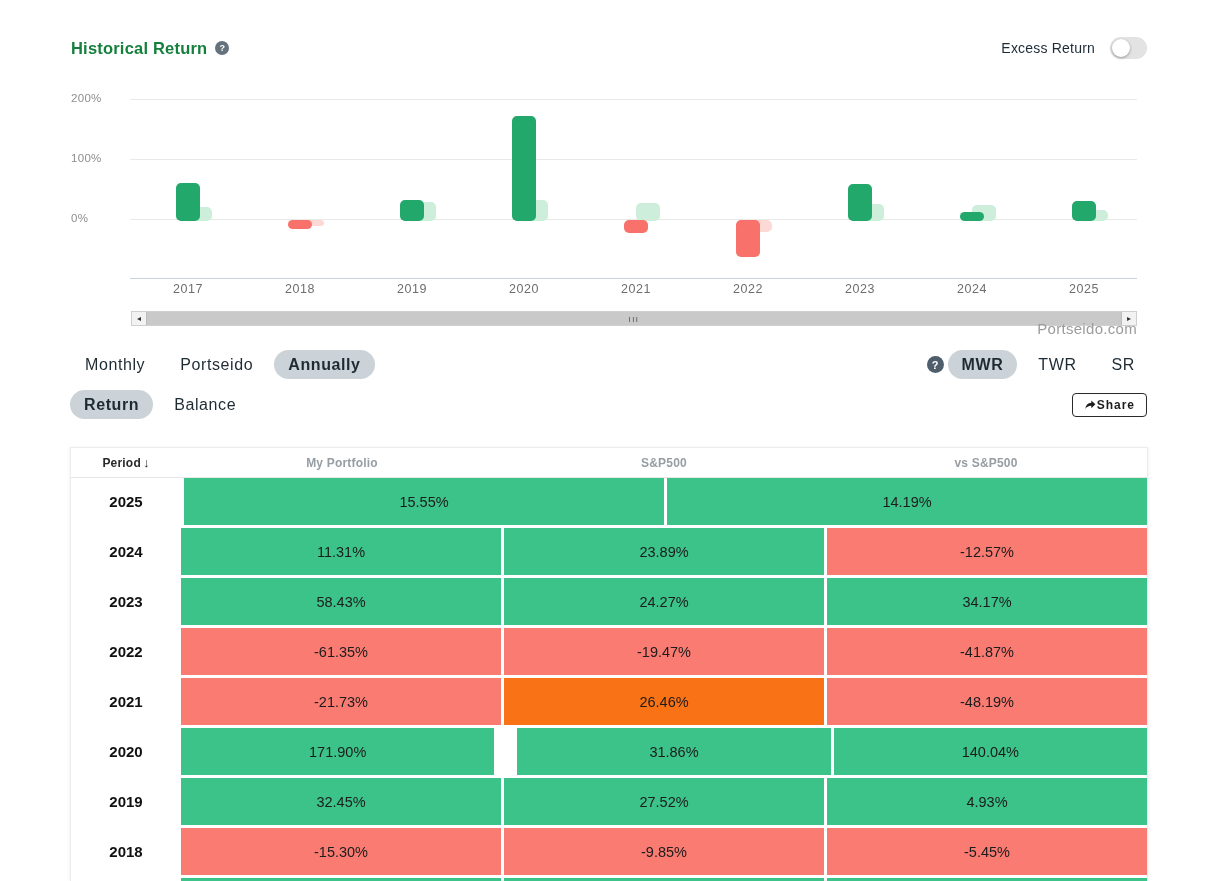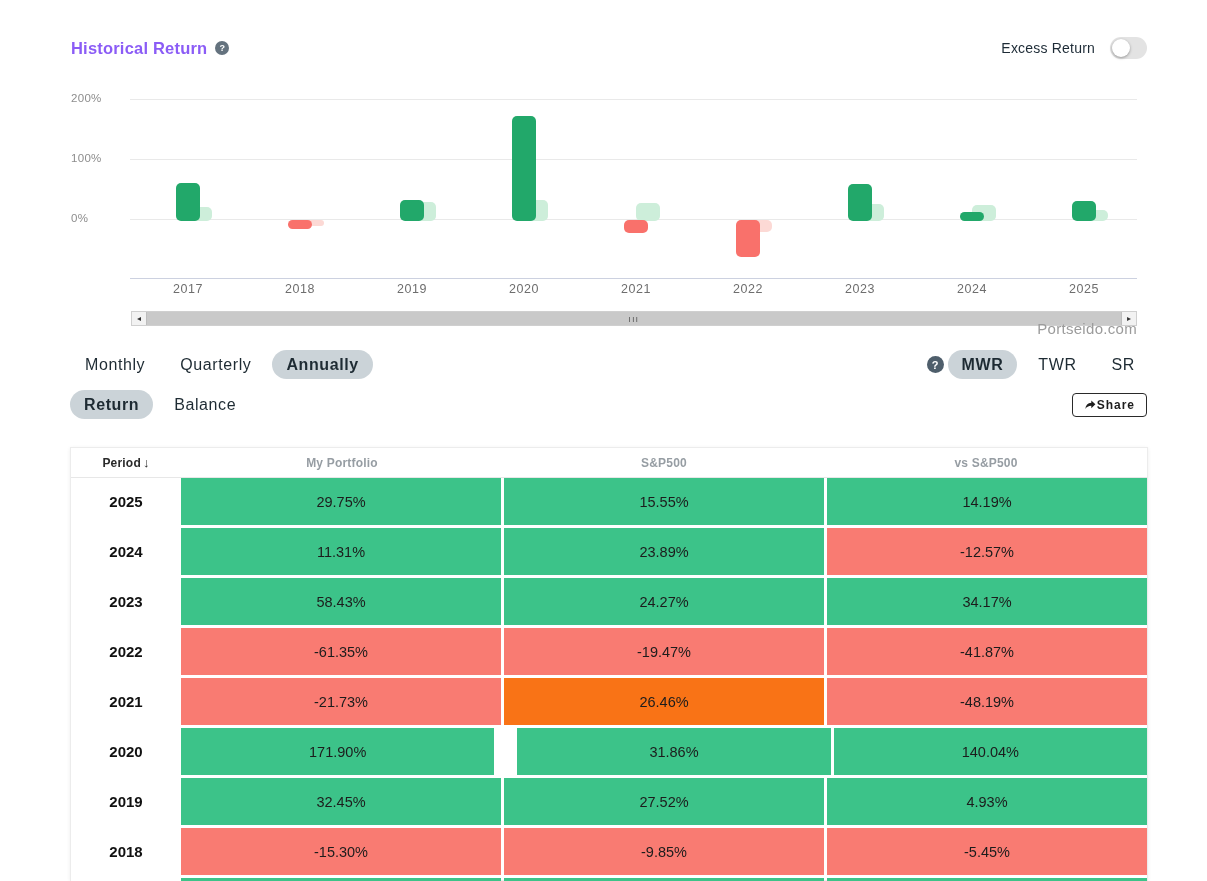--- a/index.html
+++ b/index.html
@@ -4,21 +4,21 @@
 <style>
   * { margin:0; padding:0; box-sizing:border-box; }
   html,body { width:1207px; height:881px; overflow:hidden; background:#fff;
     font-family:"Liberation Sans","DejaVu Sans",sans-serif; color:#1d2b36; }
   .page { position:relative; width:1207px; height:881px; background:#fff; }
 
   
   .topbar { position:absolute; left:71px; right:60px; top:34px; height:28px;
     display:flex; align-items:center; justify-content:space-between; }
   .title-wrap { display:flex; align-items:center; gap:8px; }
-  .title-wrap h1 { font-size:16.5px; font-weight:700; letter-spacing:.2px; color:#8b5cf6; }
+  .title-wrap h1 { font-size:16.5px; font-weight:700; letter-spacing:.2px; color:#15803d; }
   .help-circle { display:inline-flex; align-items:center; justify-content:center;
     border-radius:50%; background:#64727e; color:#fff; font-weight:700; cursor:pointer; }
   .help-circle.sm { width:14px; height:14px; font-size:9px; }
   .help-circle.lg { width:17px; height:17px; font-size:11px; background:#4e5e6b; }
   .excess { display:flex; align-items:center; gap:15px; }
   .excess span { font-size:14px; letter-spacing:.2px; }
   .toggle { position:relative; width:37px; height:22px; border-radius:11px; background:#e3e3e3; cursor:pointer; }
   .toggle .knob { position:absolute; left:2px; top:2px; width:18px; height:18px;
     border-radius:50%; background:#fff; box-shadow:0 1px 3px rgba(0,0,0,.35); }
 
@@ -138,21 +138,21 @@
         <span class="grip">III</span>
       </div>
       <div class="sb-btn right">▸</div>
     </div>
     <div class="watermark">Portseido.com</div>
   </div>
 
   <div class="controls-row row1">
     <div class="tabs" id="period-tabs">
         <div class="tab">Monthly</div>
-        <div class="tab">Quarterly</div>
+        <div class="tab">Portseido</div>
         <div class="tab selected">Annually</div>
       </div>
     <div class="right-controls">
       <span class="help-circle lg">?</span>
       <div class="tabs" id="metric-tabs">
           <div class="tab selected">MWR</div>
           <div class="tab">TWR</div>
           <div class="tab">SR</div>
         </div>
     </div>
@@ -177,21 +177,20 @@
         <span>Period</span>
         <span class="sort">↓</span>
       </div>
       <div class="th grow">My Portfolio</div>
       <div class="th grow">S&amp;P500</div>
       <div class="th grow">vs S&amp;P500</div>
     </div>
     <div id="tbody">
         <div class="trow">
           <div class="tyear">2025</div>
-          <div class="tcell" style="background: rgb(60, 195, 137);">29.75%</div>
           <div class="tcell gap" style="background: rgb(60, 195, 137);">15.55%</div>
           <div class="tcell gap" style="background: rgb(60, 195, 137);">14.19%</div>
         </div>
         <div class="trow">
           <div class="tyear">2024</div>
           <div class="tcell" style="background: rgb(60, 195, 137);">11.31%</div>
           <div class="tcell gap" style="background: rgb(60, 195, 137);">23.89%</div>
           <div class="tcell gap" style="background: rgb(249, 123, 114);">-12.57%</div>
         </div>
         <div class="trow">

